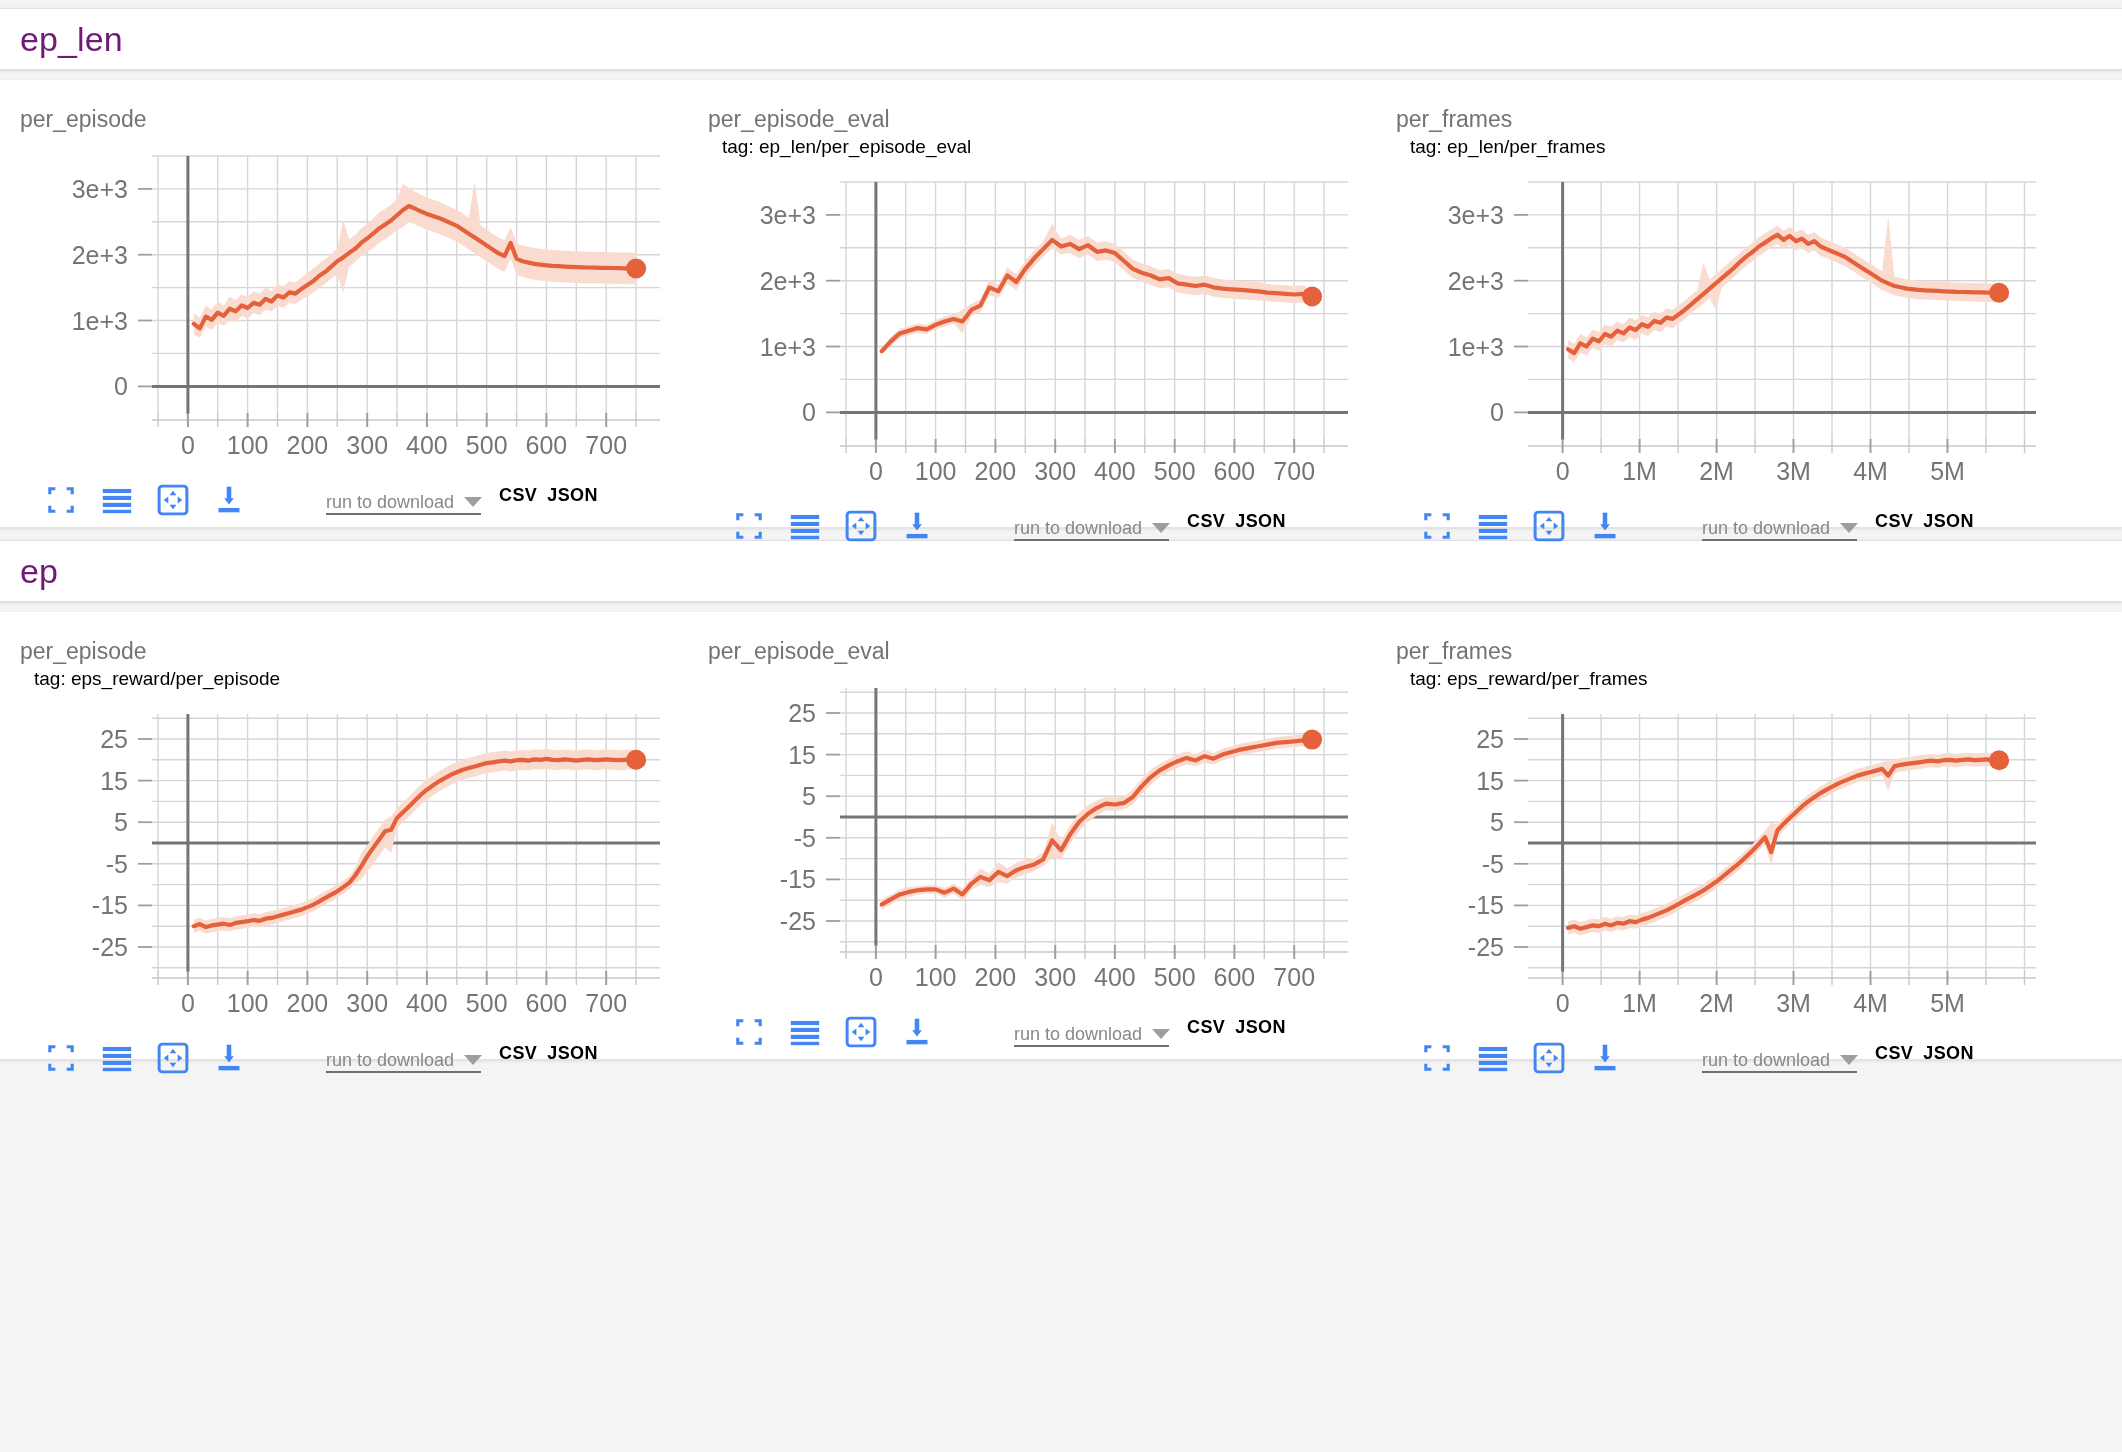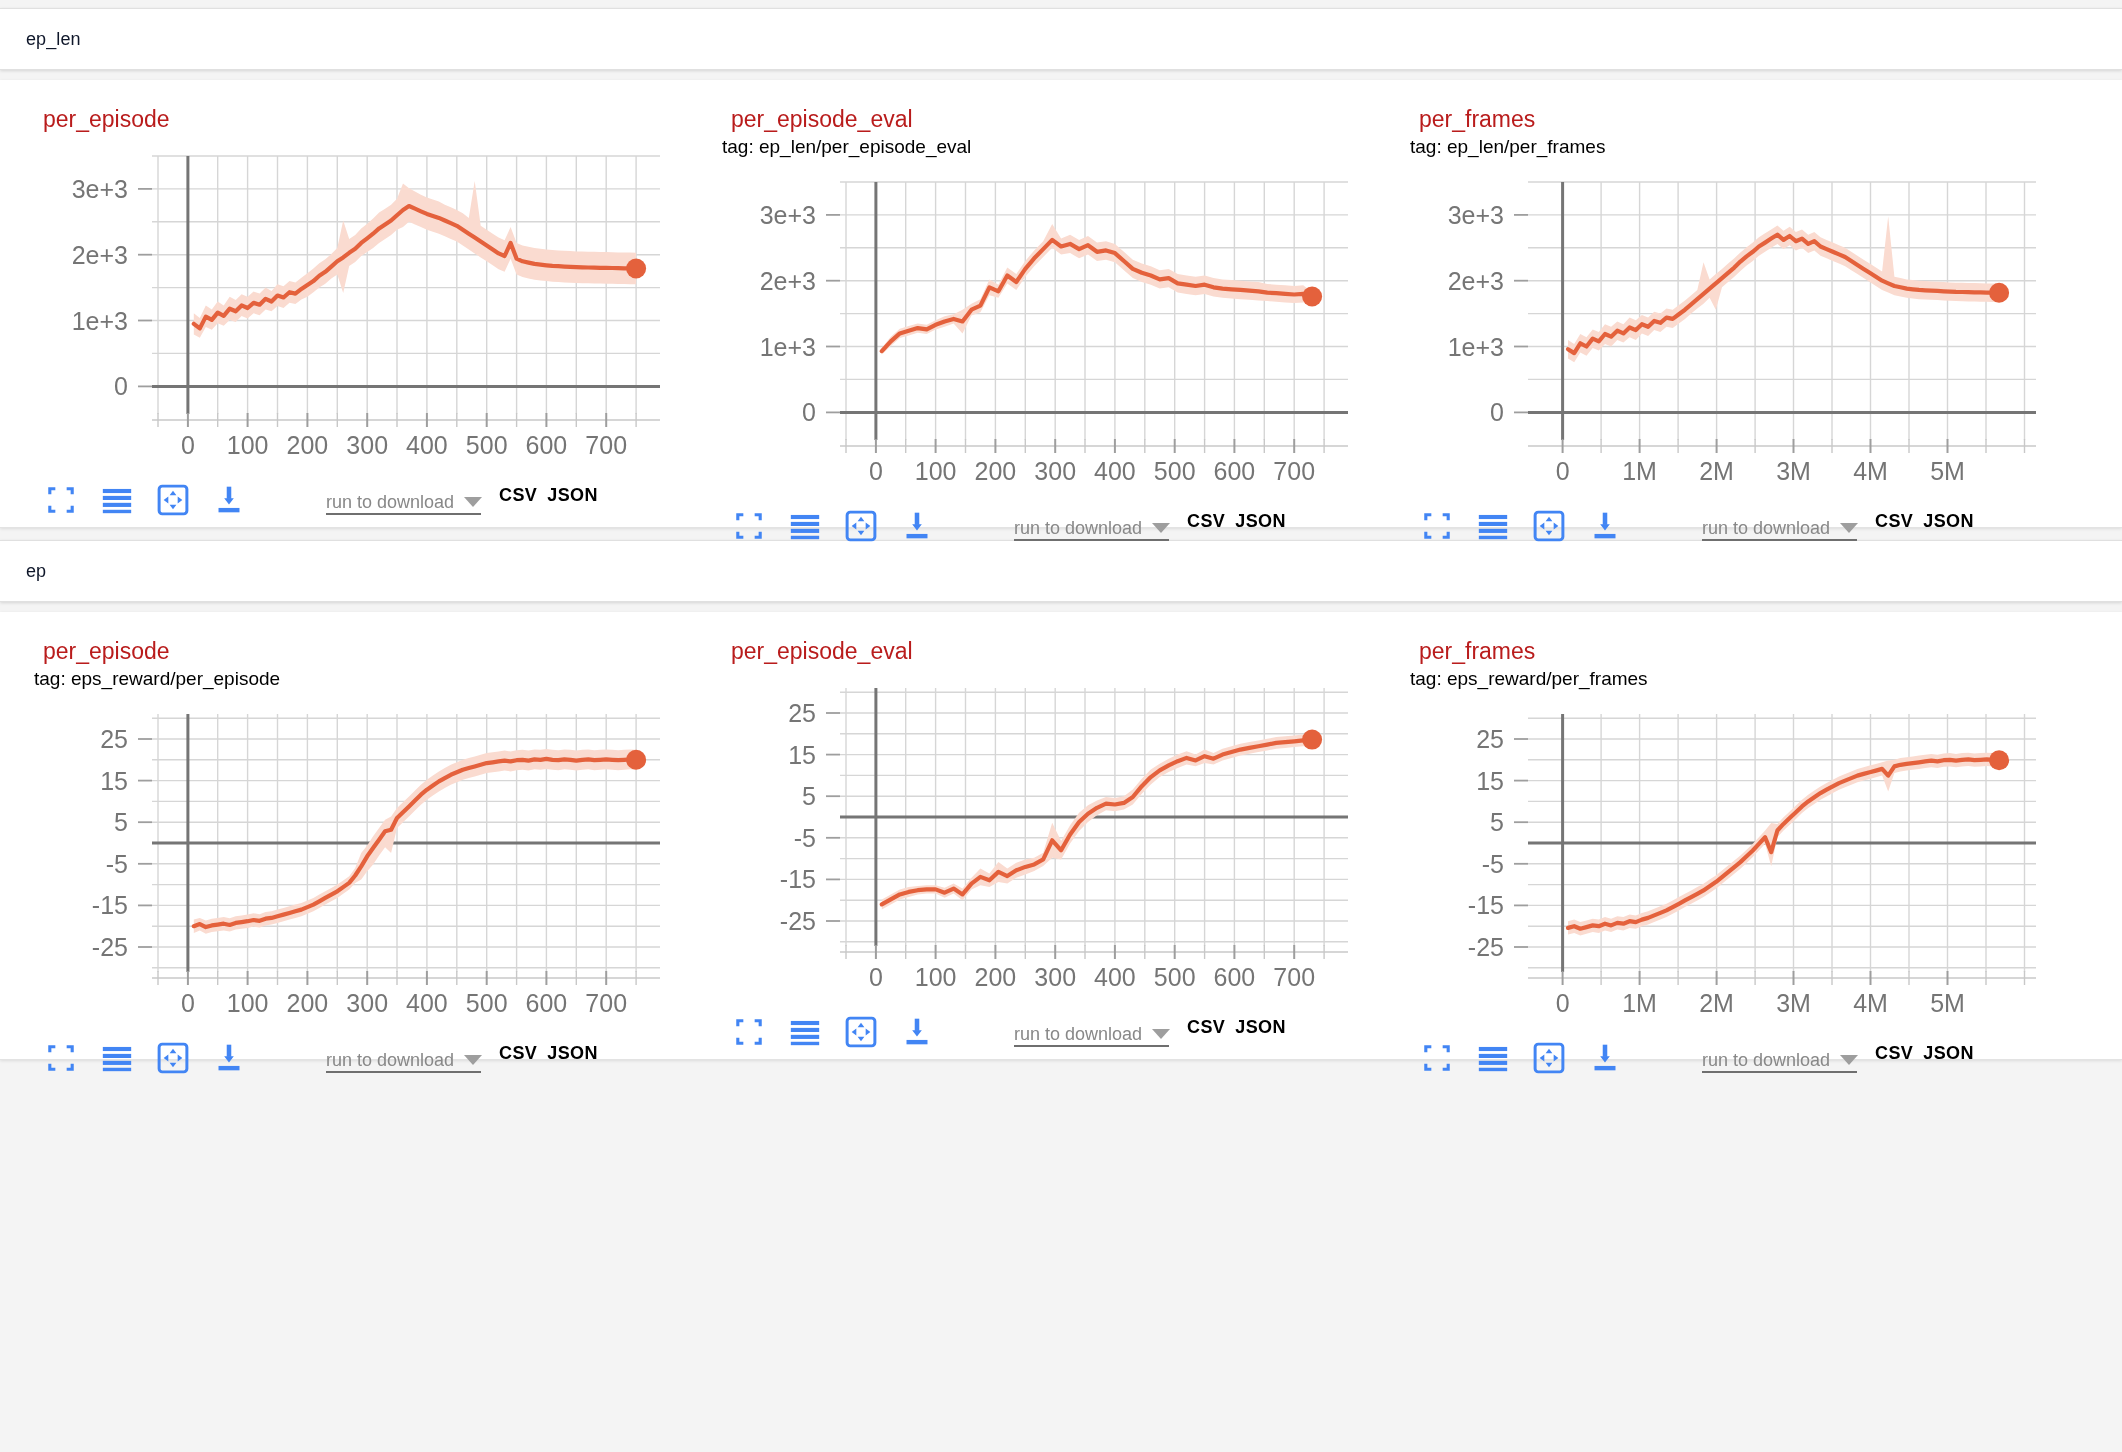--- a/index.html
+++ b/index.html
@@ -14,39 +14,39 @@
   
   .section-bar{
     background:#ffffff;
     border:1px solid #e0e0e0;
     border-left:none;border-right:none;
     box-shadow:0 1px 3px rgba(0,0,0,.13);
     display:flex;align-items:center;
     box-sizing:border-box;
   }
   .section-bar .section-title{
-    font-size:18px;color:#0f172a;padding-left:26px;letter-spacing:.1px;
+    font-size:34px;color:#701a75;padding-left:20px;letter-spacing:.1px;
   }
 
   
   .cards{
     background:#ffffff;
     box-shadow:0 1px 3px rgba(0,0,0,.10);
     border-bottom:1px solid #e3e3e3;
     display:flex;
     box-sizing:border-box;
   }
   .card{
     width:688px;
     box-sizing:border-box;
     padding:24px 0 0 0;
     position:relative;
   }
   .card-title{
-    font-size:23px;color:#b91c1c;padding-left:43px;line-height:30px;
+    font-size:23px;color:#737373;padding-left:20px;line-height:30px;
   }
   .card-tag{
     font-size:19px;color:#000;padding-left:34px;line-height:26px;
   }
 
   
   .plot-wrap{position:relative;margin-top:8px;height:330px;}
   .plot-svg{display:block;}
 
   

